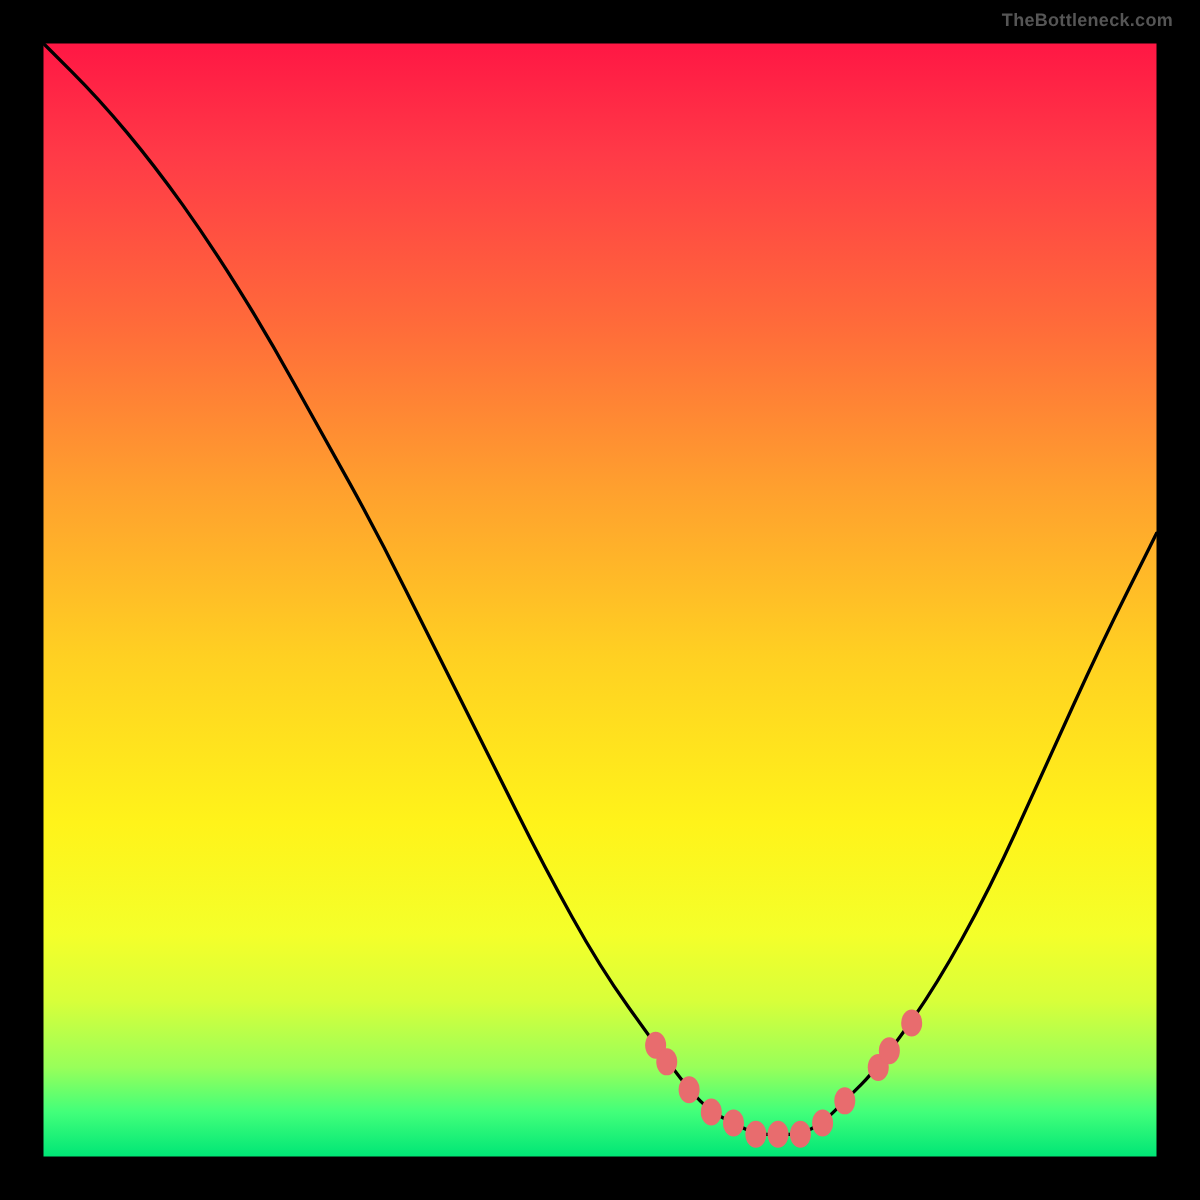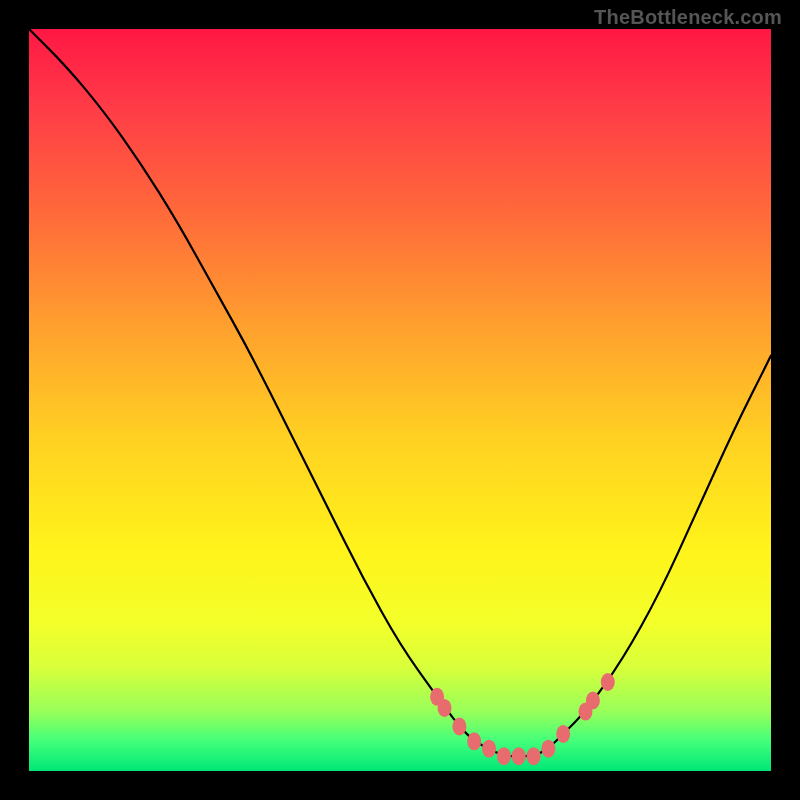--- a/index.html
+++ b/index.html
@@ -37,21 +37,21 @@
       #d8ff3a 86%,
       #98ff5a 92%,
       #42ff7a 96%,
       #00e676 100%);
   }
   .watermark {
     position: absolute;
     top: 6px;
     right: 18px;
     color: #555;
-    font-size: 20px;
+    font-size: 12px;
     font-weight: 600;
     letter-spacing: 0.2px;
     user-select: none;
   }
   svg.curve {
     position: absolute;
     left: 0;
     top: 0;
     width: 742px;
     height: 742px;

